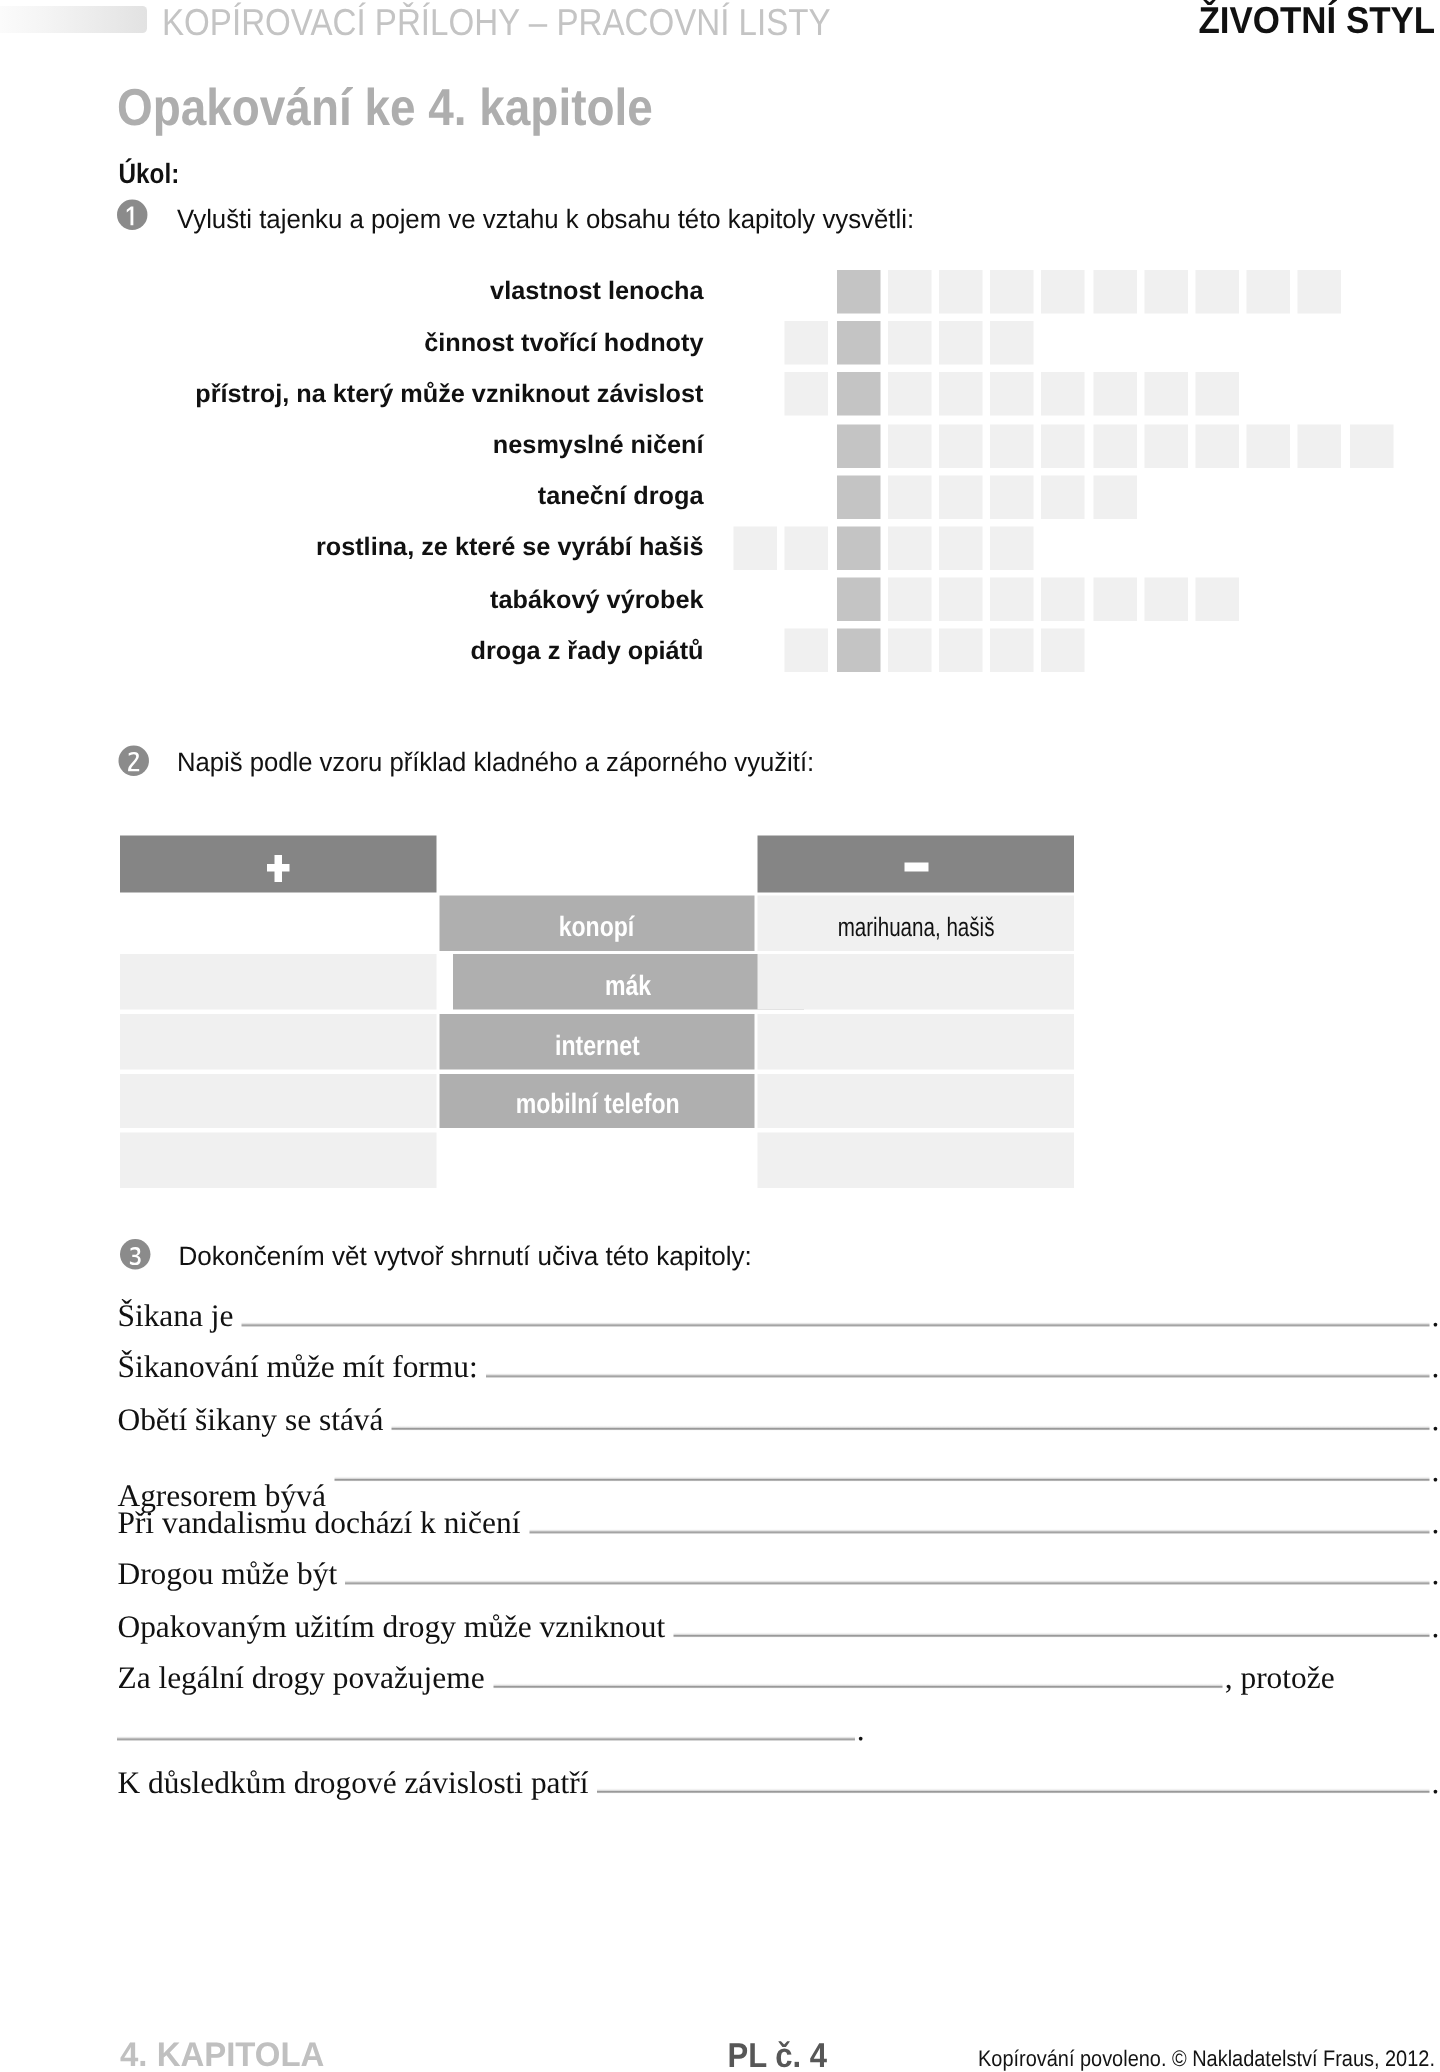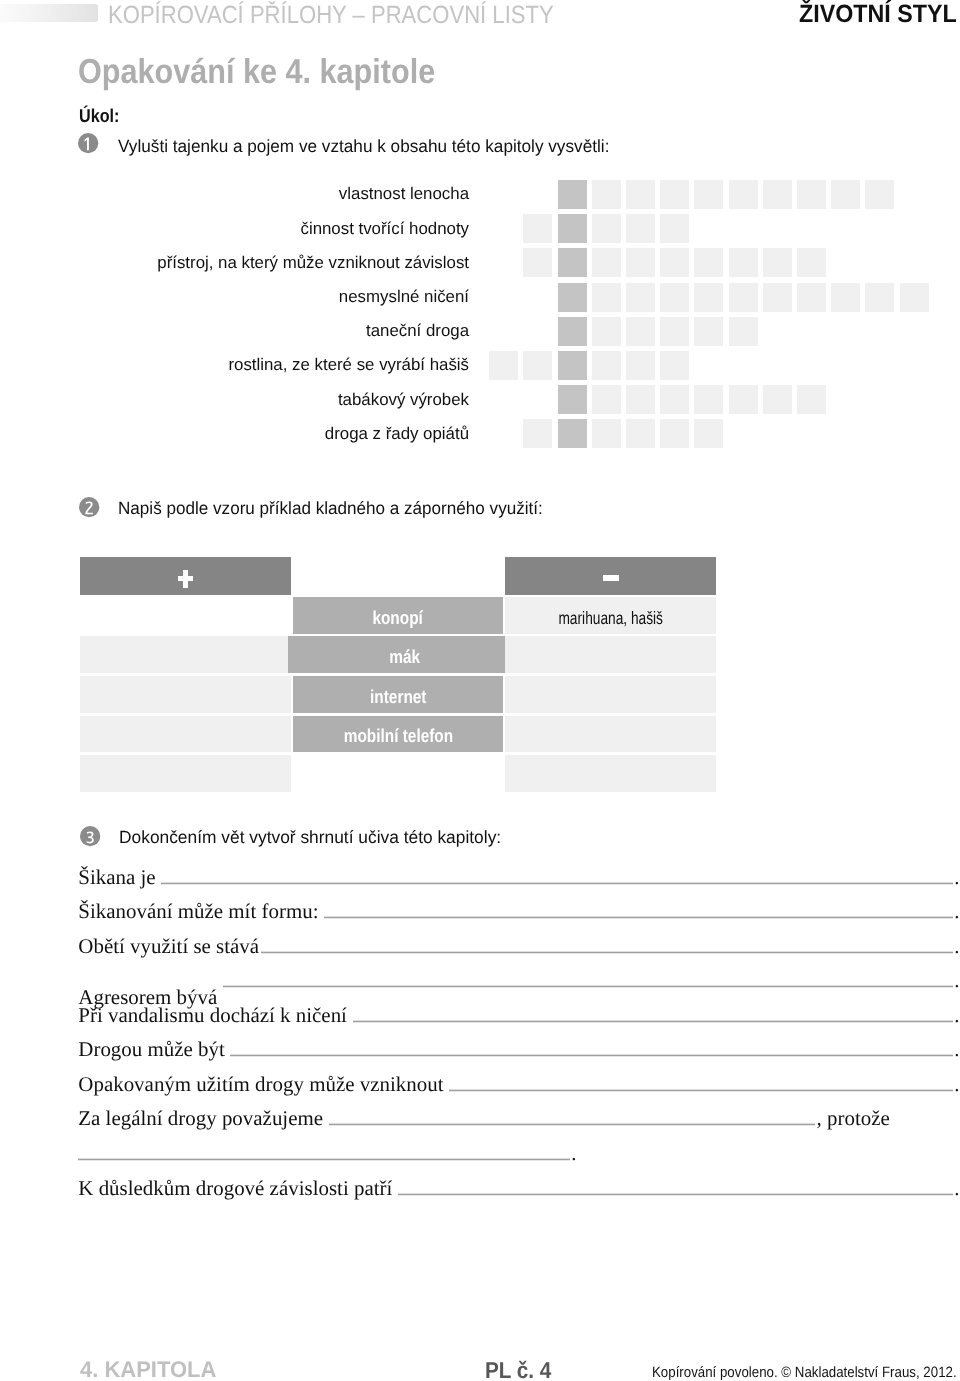--- a/index.html
+++ b/index.html
@@ -39,21 +39,21 @@
   .ukol{position:absolute;left:78.6px;top:107.3px;
     font-size:18.6px;line-height:18.6px;font-weight:700;color:#111111;
     transform:scaleX(0.871);transform-origin:0 0;white-space:nowrap;}
 
   .bullet{position:absolute;width:20.3px;height:20.3px;overflow:visible;}
   .task-text{position:absolute;font-size:17.7px;line-height:17.7px;color:#111111;
     transform-origin:0 0;white-space:nowrap;}
 
   
   .cw{position:absolute;left:0;top:0;width:960px;height:1381px;}
-  .cw-clue{position:absolute;font-size:16.85px;line-height:16.85px;font-weight:400;color:#111111;
+  .cw-clue{position:absolute;font-size:16.85px;line-height:16.85px;font-weight:700;color:#111111;
     white-space:nowrap;transform-origin:100% 0;text-align:right;}
   .cw-cell{position:absolute;width:29px;height:29px;background:#f0f0f0;}
   .cw-cell.key{background:#c4c4c4;}
 
   
   .tbl{position:absolute;left:0;top:0;width:960px;height:1381px;}
   .tcell{position:absolute;display:flex;align-items:center;justify-content:center;}
   .tcell>span{display:block;white-space:nowrap;position:relative;top:3.5px;transform-origin:50% 50%;}
   .th{background:#858585;color:#ffffff;}
   .tl{background:#f0f0f0;color:#111111;font-size:17.8px;}
@@ -184,21 +184,21 @@
     </div>
     <div class="tcell tl" style="left:504.8px;top:596.8px;width:211.6px;height:36.8px;">
         <span>marihuana, hašiš</span>
       </div>
     <div class="tcell tm" style="left:293.4px;top:596.8px;width:209.3px;height:36.8px;">
         <span>konopí</span>
       </div>
     <div class="tcell tl" style="left:80.2px;top:636.4px;width:210.6px;height:36.8px;">
         <span></span>
       </div>
-    <div class="tcell tm" style="left:288px;top:636.4px;width:234px;height:36.8px;">
+    <div class="tcell tm" style="left:302px;top:636.4px;width:234px;height:36.8px;">
         <span>mák</span>
       </div>
     <div class="tcell tl" style="left:504.8px;top:636.4px;width:211.6px;height:36.8px;">
         <span></span>
       </div>
     <div class="tcell tl" style="left:80.2px;top:676.0px;width:210.6px;height:36.8px;">
         <span></span>
       </div>
     <div class="tcell tm" style="left:293.4px;top:676.0px;width:209.3px;height:36.8px;">
         <span>internet</span>
@@ -229,21 +229,21 @@
   </svg>
   <div class="task-text" style="left:118.75px;top:829.2px;transform:scaleX(0.9816);">Dokončením vět vytvoř shrnutí učiva této kapitoly:</div>
 
   <div class="sentences">
     <div class="sent" style="left:78.3px;top:866.6px;">Šikana je</div>
     <div class="rule" style="left:161.1px;top:880.60px;width:792.0px;"></div>
     <div class="sent tail" style="left:954.3px;top:866.6px;">.</div>
     <div class="sent" style="left:78.3px;top:901.1px;">Šikanování může mít formu:</div>
     <div class="rule" style="left:324.0px;top:915.15px;width:629.1px;"></div>
     <div class="sent tail" style="left:954.3px;top:901.1px;">.</div>
-    <div class="sent" style="left:78.3px;top:935.7px;">Obětí využití se stává</div>
+    <div class="sent" style="left:78.3px;top:935.7px;">Obětí šikany se stává</div>
     <div class="rule" style="left:261.2px;top:949.70px;width:691.9px;"></div>
     <div class="sent tail" style="left:954.3px;top:935.7px;">.</div>
     <div class="sent" style="left:78.3px;top:970.2px;margin-top:17px;">Agresorem bývá</div>
     <div class="rule" style="left:222.7px;top:984.25px;width:730.4px;"></div>
     <div class="sent tail" style="left:954.3px;top:970.2px;">.</div>
     <div class="sent" style="left:78.3px;top:1004.8px;">Při vandalismu dochází k ničení</div>
     <div class="rule" style="left:352.5px;top:1018.80px;width:600.6px;"></div>
     <div class="sent tail" style="left:954.3px;top:1004.8px;">.</div>
     <div class="sent" style="left:78.3px;top:1039.3px;">Drogou může být</div>
     <div class="rule" style="left:230.3px;top:1053.35px;width:722.8px;"></div>

